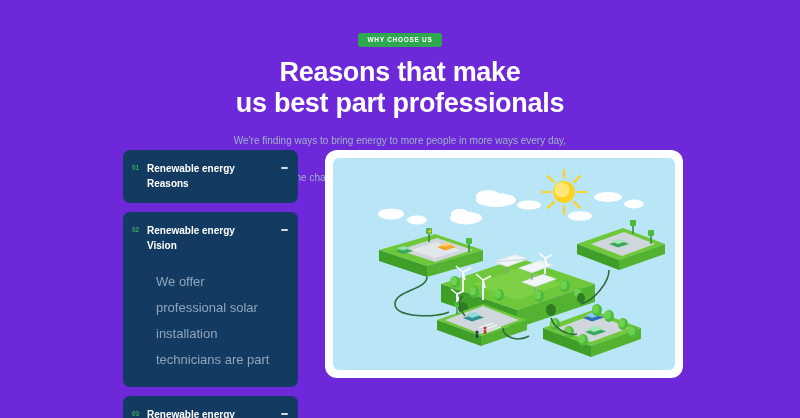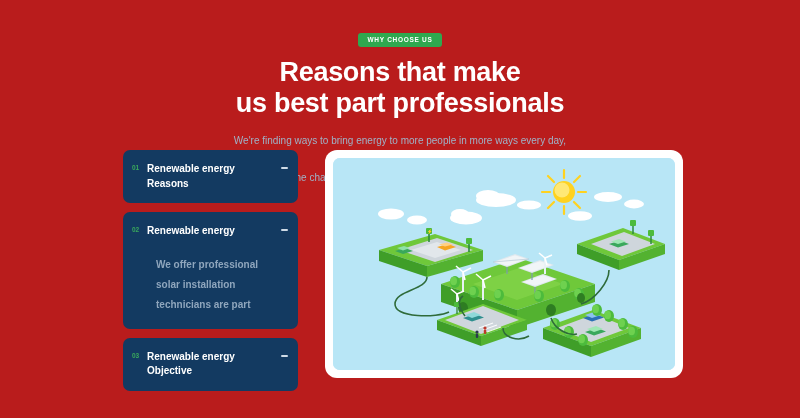--- a/index.html
+++ b/index.html
@@ -2,21 +2,21 @@
 <html><head>
 <meta charset="utf-8">
 <style>
   * { box-sizing: border-box; margin: 0; padding: 0; }
   html, body {
     width: 800px; height: 418px;
     background: #0b2a4f;
     font-family: "Liberation Sans", sans-serif;
     overflow: hidden;
   }
-  .page { position: relative; width: 800px; height: 418px; background: #b91c1c; }
+  .page { position: relative; width: 800px; height: 418px; background: #6d28d9; }
 
   
   .header { text-align: center; padding-top: 28px; }
   .badge {
     display: inline-block;
     background: #2fa84f;
     color: #ffffff;
     font-size: 6.5px;
     font-weight: bold;
     letter-spacing: 0.7px;
@@ -84,24 +84,23 @@
   .acc-title .line { display: block; }
   .acc-toggle {
     position: absolute;
     right: 10px; top: 17px;
     width: 7px; height: 2px;
     background: #cfdbe7;
     border-radius: 1px;
   }
   .acc-body {
     color: #8fa6bd;
-    font-size: 10px;
+    font-size: 13px;
     line-height: 2.0;
     padding: 16px 8px 2px 24px;
-    font-weight: bold;
   }
   .acc-body .line { display: block; }
 
   
   .illus-frame {
     position: absolute;
     left: 325px; top: 5px;
     width: 358px; height: 228px;
     background: #ffffff;
     border-radius: 12px;
@@ -146,20 +145,21 @@
           </span>
           <span class="acc-toggle"></span>
         </div>
       </div>
 
       <div class="acc-card">
         <div class="acc-head">
           <span class="acc-num">02</span>
           <span class="acc-title">
             <span class="line">Renewable energy</span>
+            <span class="line">Vision</span>
           </span>
           <span class="acc-toggle"></span>
         </div>
         <div class="acc-body">
           <span class="line">We offer professional solar installation</span>
           <span class="line">technicians are part</span>
         </div>
       </div>
 
       <div class="acc-card">

